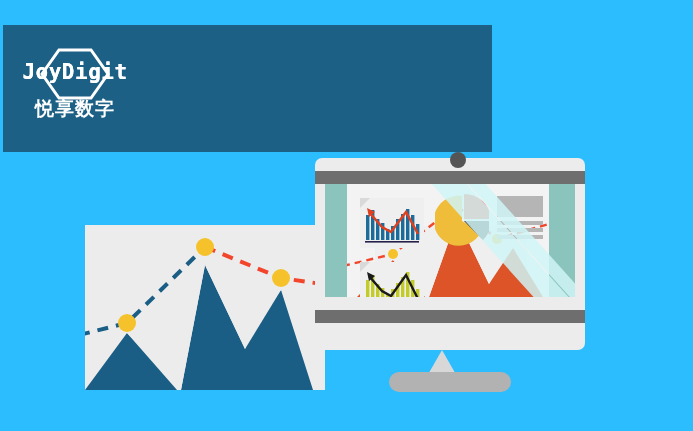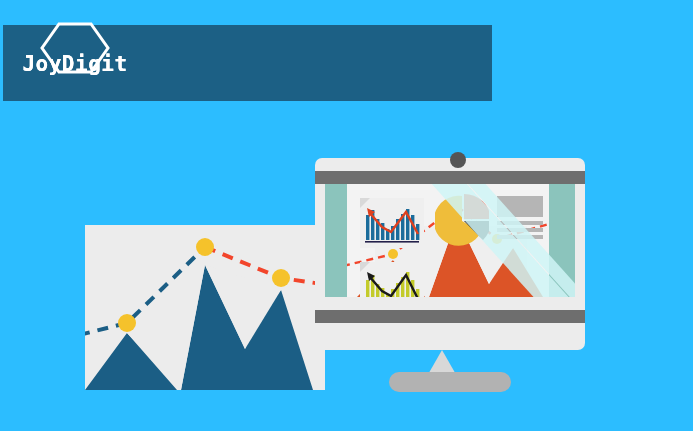--- a/index.html
+++ b/index.html
@@ -15,21 +15,21 @@
     background: #2CBDFF;
     font-family: "Liberation Sans", sans-serif;
   }
 
   
   #banner {
     position: absolute;
     left: 3px;
     top: 25px;
     width: 489px;
-    height: 76px;
+    height: 127px;
     background: #1C6085;
     display: flex;
     align-items: center;
   }
   #logo-block {
     position: relative;
     width: 120px;
     height: 92px;
     margin-left: 12px;
     flex: 0 0 auto;
@@ -181,20 +181,21 @@
 
 <div id="stage">
 
   <div id="banner">
 
     <div id="logo-block">
       <svg id="logo-hex" viewBox="0 0 72 54">
         <polygon points="20,3 52,3 69,27 52,51 20,51 3,27" fill="none" stroke="#FFFFFF" stroke-width="3"></polygon>
       </svg>
       <div id="logo-latin">JoyDigit</div>
+      <div id="logo-cn">悦享数字</div>
     </div>
 
   </div>
 
   <div id="left-panel">
     <svg class="fill" width="240" height="165" viewBox="0 0 240 165">
 
       <polygon points="0,165 42,108 92,165 96,165 120,40 160,124 168,100 196,65 228,165" fill="#1B5E85"></polygon>
 
       <polygon points="42,108 96,165 120,40" fill="#ECECEC"></polygon>

